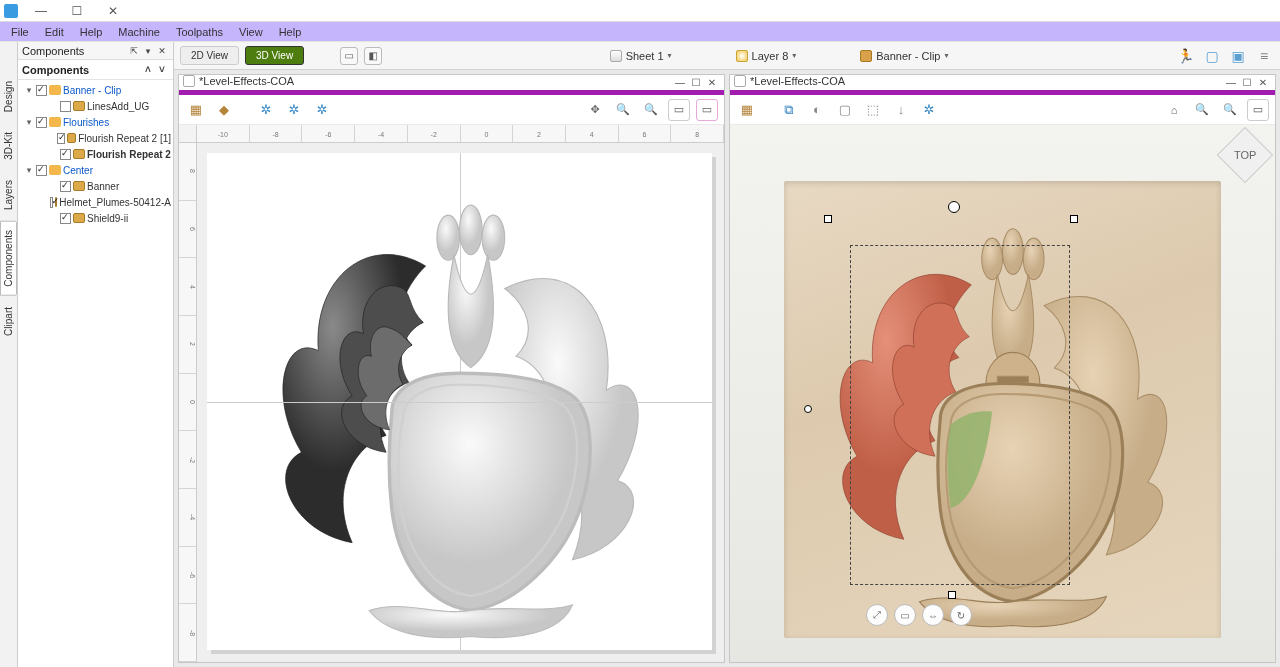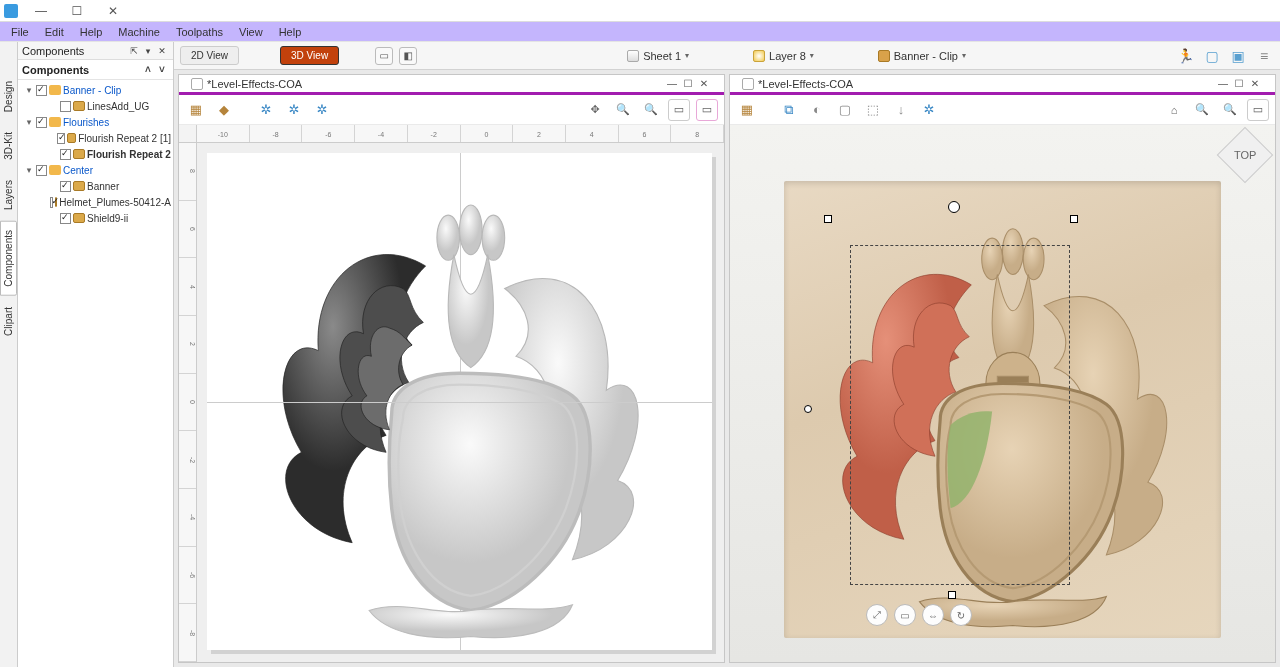--- a/index.html
+++ b/index.html
@@ -42,36 +42,36 @@
   .nic.folder { background: #f2b84b; }
   .nic.comp { background: #dba94a; border: 1px solid #a97a26; }
   .tree-item .lbl { font-size: 10px; }
   .tree-item .lbl.link { color: #0a58ca; }
   
   
   .work { flex: 1; display: flex; flex-direction: column; background: #e9e9e9; }
   
   .topbar { height: 28px; background: #f6f6f6; display: flex; align-items: center; padding: 0 6px; gap: 6px; border-bottom: 1px solid #d2d2d2; }
   .viewtab { padding: 3px 10px; border-radius: 3px; font-size: 10px; background: #eee; border: 1px solid #ccc; color: #333; }
-  .viewtab.active { background: #c2410c; color: #fff; border-color: #333; margin-left: 35px; }
+  .viewtab.active { background: #4d7c0f; color: #fff; border-color: #333; }
   .topbar .gap { width: 24px; }
   .topbar .btn { width: 18px; height: 18px; border: 1px solid #bbb; border-radius: 3px; background: #f9f9f9; display: flex; align-items: center; justify-content: center; font-size: 10px; color: #555; }
   .topbar .spacer { flex: 1; }
   .topbar .dd { display: flex; align-items: center; gap: 4px; padding: 0 6px; font-size: 10px; color: #333; }
   .topbar .dd .ddic { width: 12px; height: 12px; border-radius: 2px; }
   .ddic.sheet { background: linear-gradient(#fff,#ddd); border: 1px solid #aaa; }
   .ddic.layer { background: radial-gradient(#fff,#f2c94c); border-radius: 6px; border: 1px solid #caa33a; }
   .ddic.level { background: #d9a24a; border: 1px solid #a97a26; }
   .topbar .dd .car { font-size: 8px; color: #666; }
   .topbar .ricon { width: 20px; height: 20px; display: flex; align-items: center; justify-content: center; color: #2aa6e0; font-size: 14px; }
   
   
   .viewports { flex: 1; display: flex; gap: 4px; padding: 4px; overflow: hidden; }
   .viewport { flex: 1; background: #fff; border: 1px solid #c6c6c6; display: flex; flex-direction: column; min-width: 0; }
-  .vp-hdr { height: 20px; display: flex; align-items: center; padding: 0 12px; border-bottom: 3px solid #a21caf; font-size: 10px; color: #333; }
+  .vp-hdr { height: 20px; display: flex; align-items: flex-start; padding: 0 4px; border-bottom: 5px solid #a21caf; font-size: 10px; color: #333; }
   .vp-hdr .vic { width: 12px; height: 12px; background: #fff; border: 1px solid #aaa; margin-right: 4px; border-radius: 2px; }
   .vp-hdr .spacer { flex: 1; }
   .vp-hdr .wbtn { width: 16px; height: 14px; display: flex; align-items: center; justify-content: center; color: #555; font-size: 10px; }
   .vp-tools { height: 30px; display: flex; align-items: center; padding: 0 6px; gap: 6px; border-bottom: 1px solid #eaeaea; }
   .vp-tools .tb { width: 22px; height: 22px; border-radius: 3px; display: flex; align-items: center; justify-content: center; font-size: 13px; color: #3a88c5; }
   .vp-tools .tb.brown { color: #b5843b; }
   .vp-tools .tb.gray { color: #888; }
   .vp-tools .spacer { flex: 1; }
   .vp-tools .rtb { width: 22px; height: 22px; display: flex; align-items: center; justify-content: center; color: #666; border-radius: 3px; }
   .vp-tools .rtb.box { border: 1px solid #ccc; }

